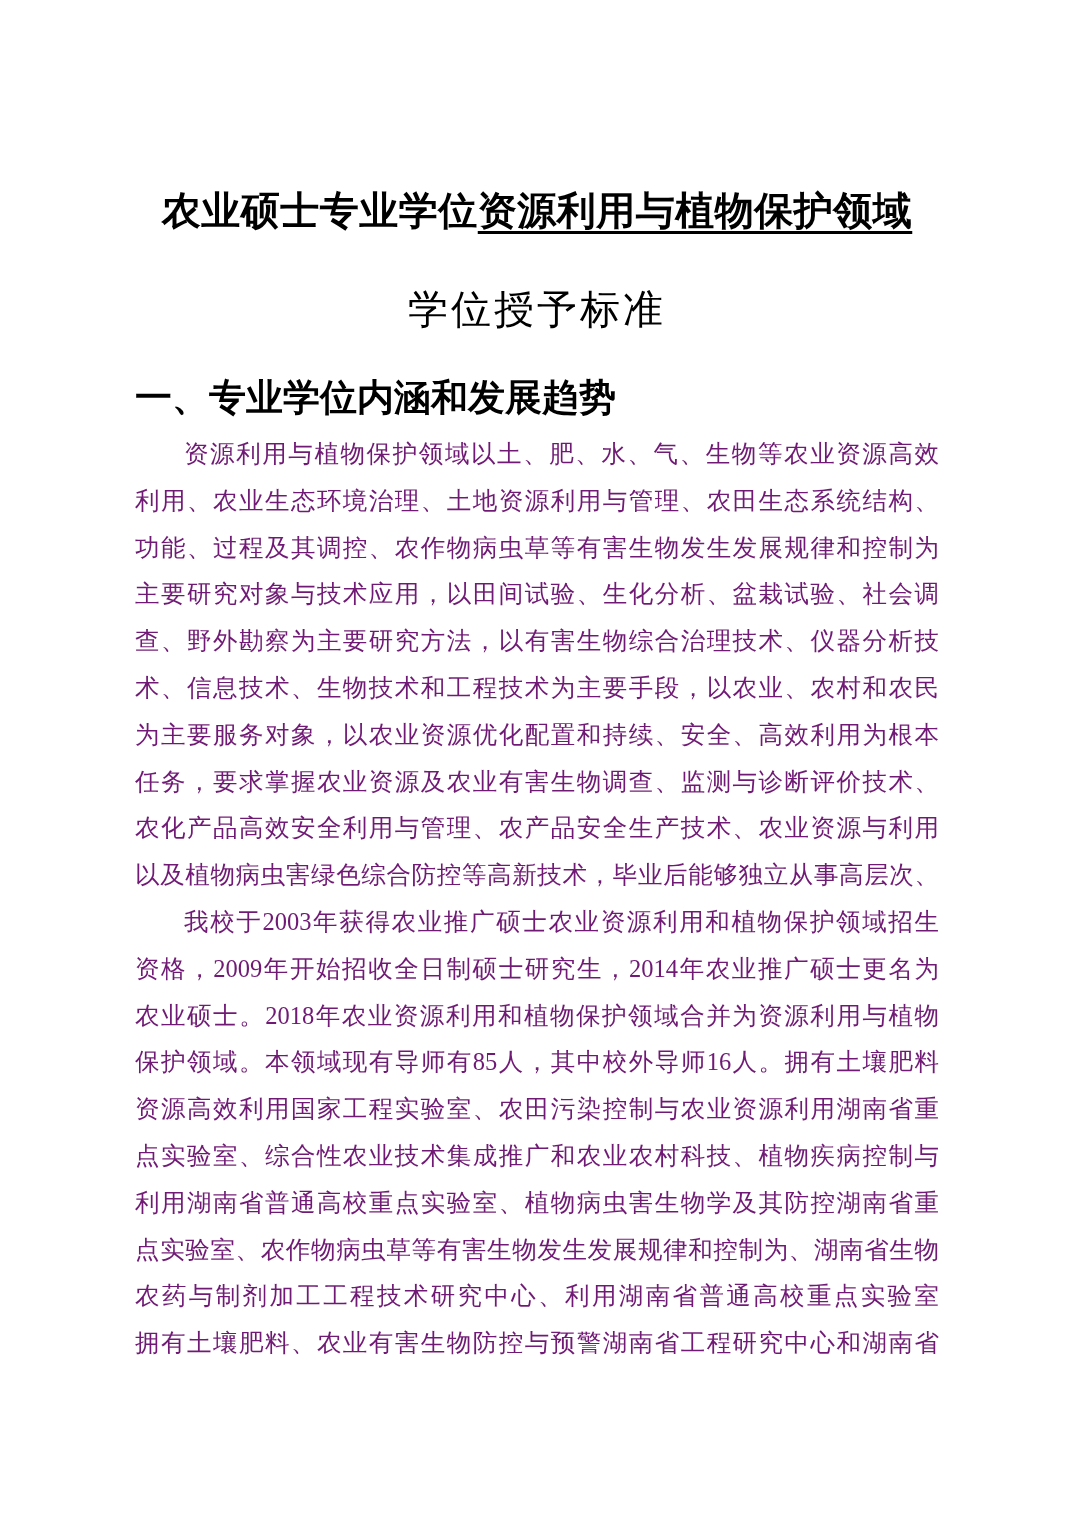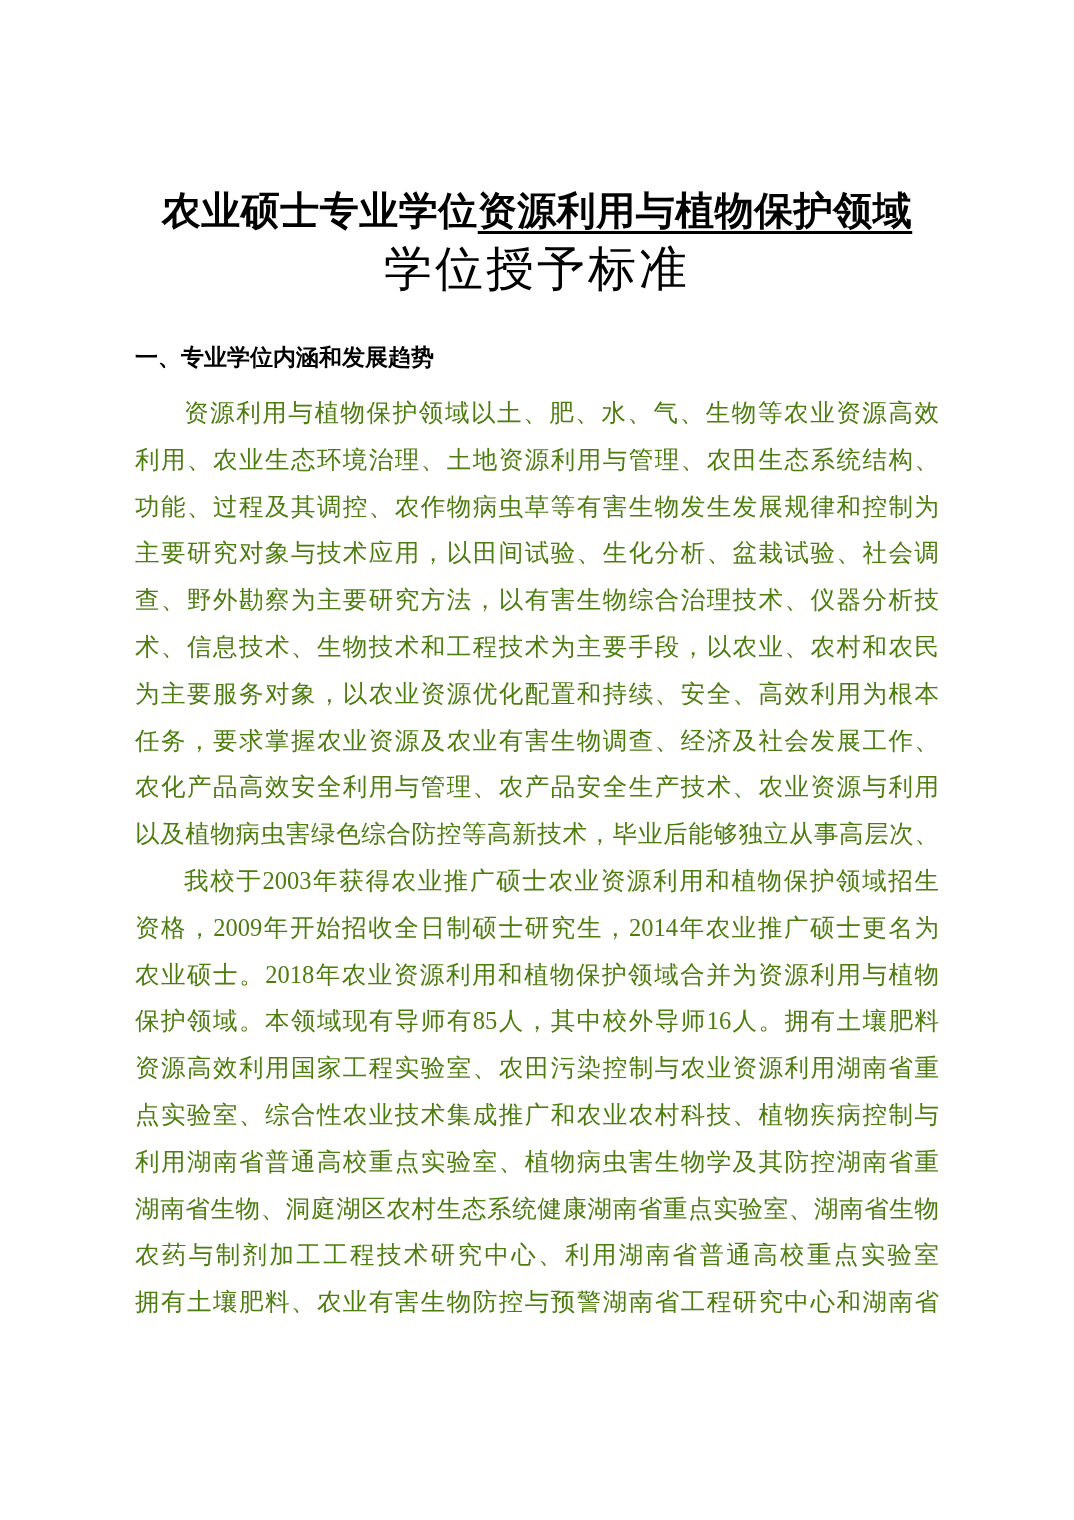--- a/index.html
+++ b/index.html
@@ -37,39 +37,40 @@
   }
   .t-line1 .underlined {
     text-decoration: underline;
     text-decoration-thickness: 2.5px;
     text-underline-offset: 7px;
   }
   .t-line2 {
     display: block;
     font-family: "Liberation Serif", "DejaVu Serif", serif;
     font-weight: 400;
-    font-size: 48px;
+    font-size: 40px;
     letter-spacing: 3px;
+    margin-top: 41px;
   }
   .section-heading {
     margin-top: 38px;
     font-family: "Liberation Sans", "DejaVu Sans", sans-serif;
     font-weight: 700;
-    font-size: 23px;
+    font-size: 37px;
     line-height: 42px;
     color: #000000;
   }
   .paragraphs {
     margin-top: 12px;
   }
   .line {
     font-family: "Liberation Serif", "DejaVu Serif", serif;
     font-size: 24.5px;
     line-height: 46.8px;
-    color: #4d7c0f;
+    color: #701a75;
     text-align: justify;
     text-align-last: justify;
   }
   .line.indent {
     text-indent: 49px;
   }
   .line.lastline {
     text-align-last: left;
   }
 </style>
@@ -87,29 +88,29 @@
     <h2 class="section-heading">一、专业学位内涵和发展趋势</h2>
 
     <div class="paragraphs" id="paragraphs">
         <div class="line indent">资源利用与植物保护领域以土、肥、水、气、生物等农业资源高效</div>
         <div class="line">利用、农业生态环境治理、土地资源利用与管理、农田生态系统结构、</div>
         <div class="line">功能、过程及其调控、农作物病虫草等有害生物发生发展规律和控制为</div>
         <div class="line">主要研究对象与技术应用，以田间试验、生化分析、盆栽试验、社会调</div>
         <div class="line">查、野外勘察为主要研究方法，以有害生物综合治理技术、仪器分析技</div>
         <div class="line">术、信息技术、生物技术和工程技术为主要手段，以农业、农村和农民</div>
         <div class="line">为主要服务对象，以农业资源优化配置和持续、安全、高效利用为根本</div>
-        <div class="line">任务，要求掌握农业资源及农业有害生物调查、经济及社会发展工作、</div>
+        <div class="line">任务，要求掌握农业资源及农业有害生物调查、监测与诊断评价技术、</div>
         <div class="line">农化产品高效安全利用与管理、农产品安全生产技术、农业资源与利用</div>
         <div class="line">以及植物病虫害绿色综合防控等高新技术，毕业后能够独立从事高层次、</div>
         <div class="line indent">我校于2003年获得农业推广硕士农业资源利用和植物保护领域招生</div>
         <div class="line">资格，2009年开始招收全日制硕士研究生，2014年农业推广硕士更名为</div>
         <div class="line">农业硕士。2018年农业资源利用和植物保护领域合并为资源利用与植物</div>
         <div class="line">保护领域。本领域现有导师有85人，其中校外导师16人。拥有土壤肥料</div>
         <div class="line">资源高效利用国家工程实验室、农田污染控制与农业资源利用湖南省重</div>
         <div class="line">点实验室、综合性农业技术集成推广和农业农村科技、植物疾病控制与</div>
         <div class="line">利用湖南省普通高校重点实验室、植物病虫害生物学及其防控湖南省重</div>
-        <div class="line">湖南省生物、洞庭湖区农村生态系统健康湖南省重点实验室、湖南省生物</div>
+        <div class="line">点实验室、农作物病虫草等有害生物发生发展规律和控制为、湖南省生物</div>
         <div class="line">农药与制剂加工工程技术研究中心、利用湖南省普通高校重点实验室</div>
         <div class="line">拥有土壤肥料、农业有害生物防控与预警湖南省工程研究中心和湖南省</div>
       </div>
 
   </div>
 </div>
 
 </body></html>

